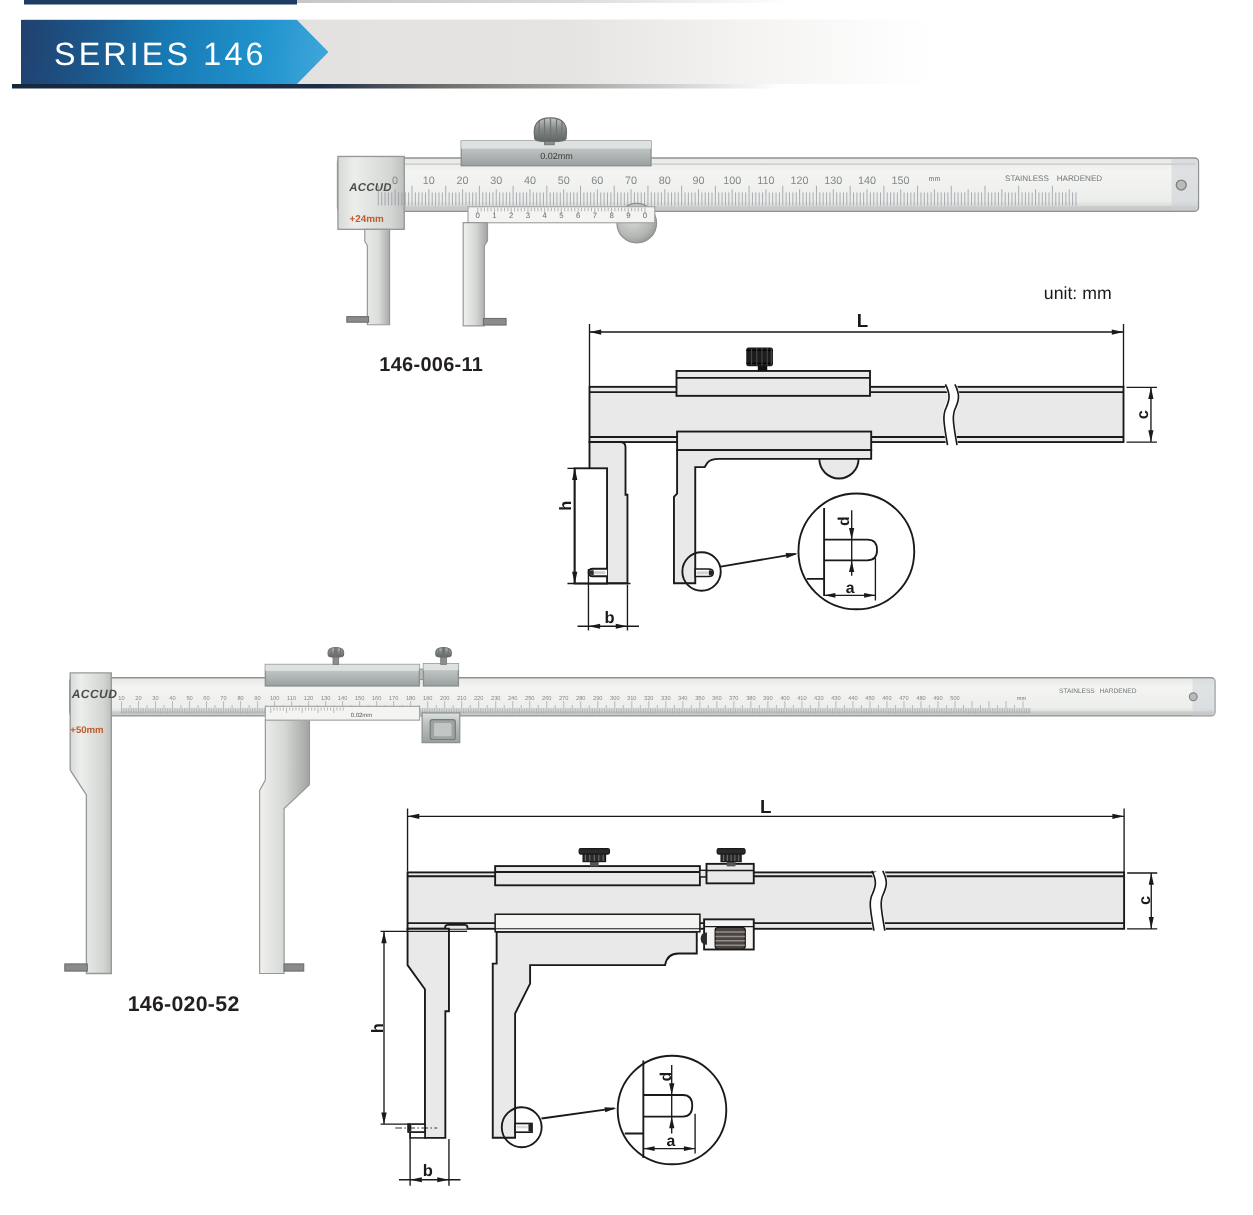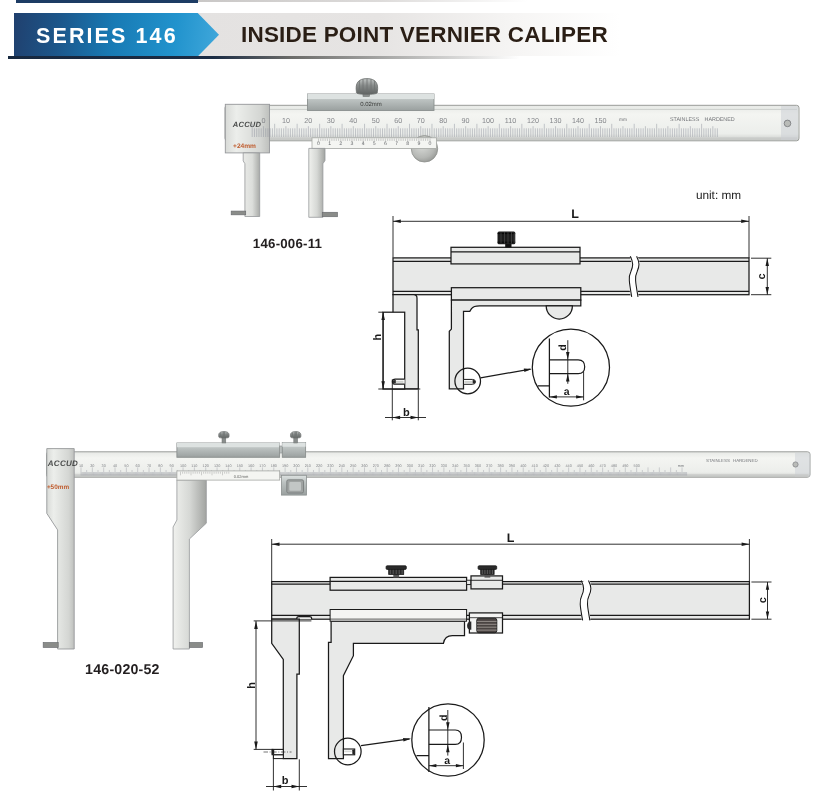--- a/index.html
+++ b/index.html
@@ -8,21 +8,21 @@
 #hdr-topline1 { position:absolute; left:16px; top:0; width:182px; height:2.8px; background:#1d3c64; }
 #hdr-topline2 { position:absolute; left:198px; top:0; width:330px; height:2.2px;
   background:linear-gradient(to right, #c9c7c6 0%, #dddbda 55%, rgba(255,255,255,0) 100%); }
 #hdr-gray { position:absolute; left:16px; top:13px; width:806px; height:43px;
   background:linear-gradient(to right, #e2e0df 0%, #e6e4e3 45%, #f6f5f4 62%, #ffffff 75%); }
 #hdr-botline { position:absolute; left:8px; top:56.2px; width:512px; height:2.6px;
   background:linear-gradient(to right, #16283f 0%, #1b2c44 40%, #6a6a68 55%, rgba(220,220,218,0) 100%); }
 #hdr-arrow { position:absolute; left:14px; top:13px; width:205px; height:43.4px;
   background:linear-gradient(97deg, #20406e 0%, #1c568a 22%, #187ab4 48%, #2193cd 78%, #41a8db 100%);
   clip-path:polygon(0 0, 89.6% 0, 100% 50%, 89.6% 100%, 0 100%); }
-#hdr-arrow span { position:absolute; left:22px; top:11px; color:#fff; font-size:21.5px; font-weight:bold; letter-spacing:2.1px; }
+#hdr-arrow span { position:absolute; left:22px; top:11px; color:#fff; font-size:21.5px; font-weight:normal; letter-spacing:2.1px; }
 #hdr-title { position:absolute; left:241px; top:21.7px; color:#2a1e15; font-size:22.5px; font-weight:bold; letter-spacing:0.2px; }
 </style></head>
 <body>
 <div id="page">
   <svg width="835" height="810" viewBox="0 0 835 810" style="position:absolute;left:0;top:0">
 <defs>
 <linearGradient id="gBeam" x1="0" y1="0" x2="0" y2="1">
  <stop offset="0" stop-color="#e7e9e6"></stop>
           <stop offset="0.25" stop-color="#f4f5f2"></stop>
  <stop offset="0.8" stop-color="#eceeeb"></stop>
@@ -336,13 +336,12 @@
       <polygon points="463.4,765.7 455.9,767.3 455.9,764.1" fill="#1a1a1a"></polygon>
 <text x="447.2" y="764.2" font-size="10.5" fill="#1a1a1a" text-anchor="middle" font-weight="bold">a</text>
   </svg>
   <div id="hdr-gray"></div>
   <div id="hdr-topline1"></div>
   <div id="hdr-topline2"></div>
   <div id="hdr-botline"></div>
   <div id="hdr-arrow">
       <span>SERIES 146</span>
     </div>
-  <div id="hdr-title">INSIDE POINT VERNIER CALIPER</div>
 </div>
 </body></html>

